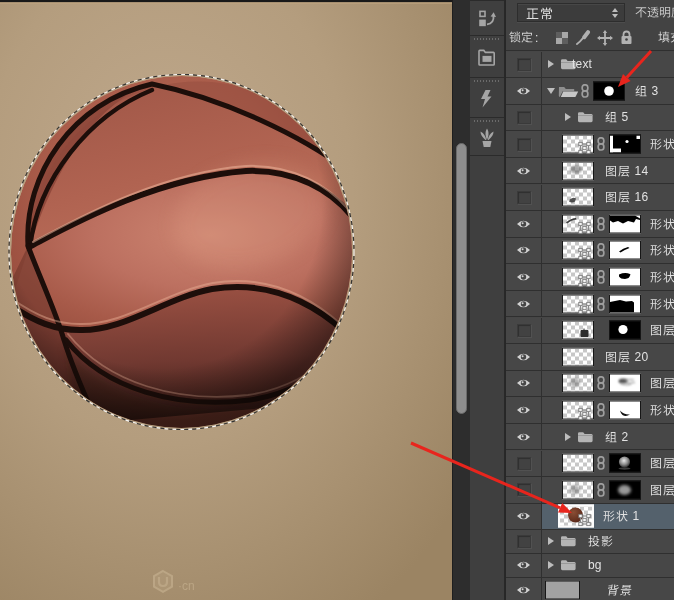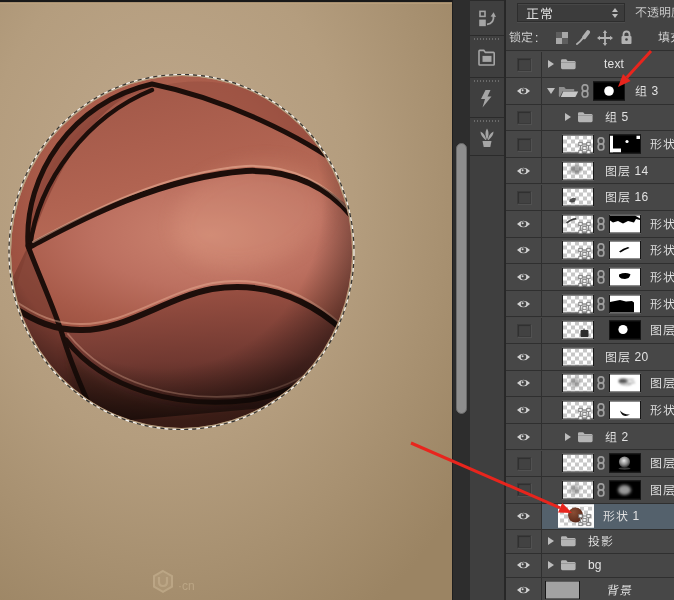--- a/index.html
+++ b/index.html
@@ -278,21 +278,21 @@
           </div>
           <div class="ic" style="left:42px">
             <div class="tri-r"></div>
           </div>
           <div class="ic" style="left:54px">
             <svg width="16" height="12" viewBox="0 0 16 12">
               <path d="M1,2.6 q0,-1.4 1.4,-1.4 h3.8 l1.4,1.8 h6.6 q1.4,0 1.4,1.4 v5.4 q0,1.4 -1.4,1.4 h-11.8 q-1.4,0 -1.4,-1.4 z" fill="#b5b5b5"></path>
               <path d="M1,4.1 h14.6 v0.9 h-14.6 z" fill="#969696"></path>
             </svg>
           </div>
-          <div class="lab" style="left:98px">
+          <div class="lab" style="left:66px">
             <span class="lt">text</span>
           </div>
         </div>
 <div class="row" style="top:78.1px;height:26.6px">
           <div class="eyec" style="height:25.6px">
             <svg width="15" height="10" viewBox="0 0 15 10">
               <path d="M1,5 Q7.5,-1.7 14,5 Q7.5,11.7 1,5 Z" fill="#d2d2d2"></path>
               <circle cx="7.5" cy="5" r="2.7" fill="#464646"></circle>
               <circle cx="6.6" cy="4.2" r="1" fill="#d2d2d2"></circle>
             </svg>

